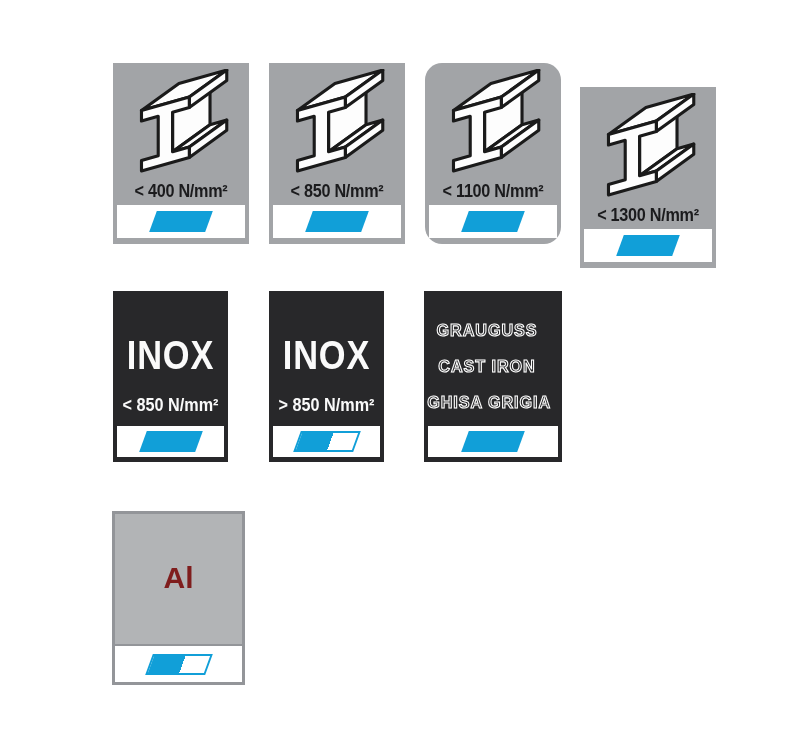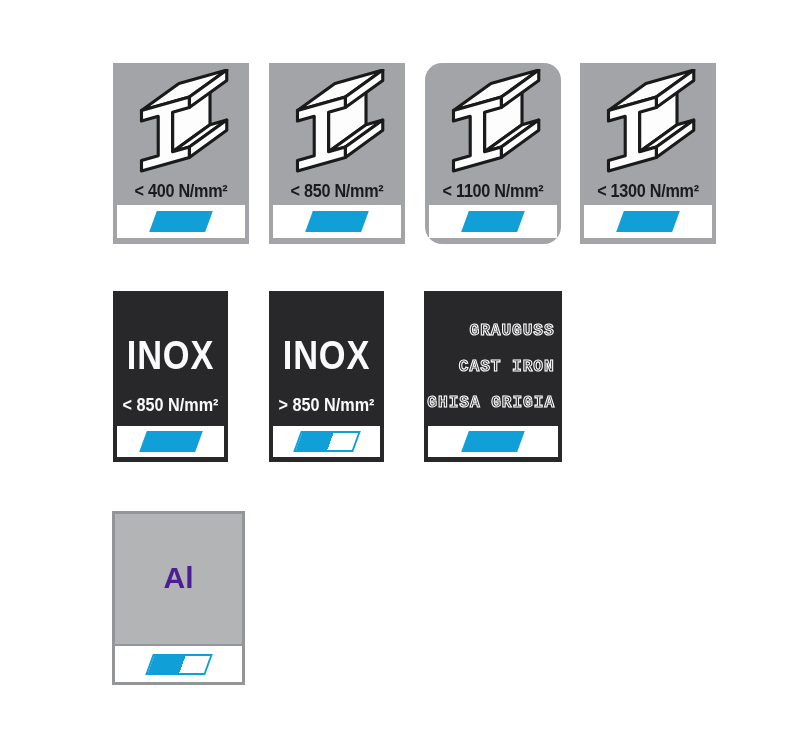--- a/index.html
+++ b/index.html
@@ -36,32 +36,32 @@
     position:absolute;left:0;right:0;top:42px;text-align:center;
     font-weight:700;font-size:40px;color:#fafafa;white-space:nowrap;
     transform:scaleX(0.86);letter-spacing:1px;
   }
   .inox-sub{
     position:absolute;left:0;right:0;bottom:46px;text-align:center;
     font-weight:700;font-size:18px;color:#fafafa;white-space:nowrap;
     transform:scaleX(0.9);
   }
   .castiron-lines{
-    position:absolute;left:0;right:4px;top:22px;text-align:right;font-family:Liberation Mono, monospace;
+    position:absolute;left:0;right:12px;top:22px;text-align:center;
   }
   .castiron-line{
     display:block;font-weight:700;font-size:17px;line-height:36px;white-space:nowrap;
     letter-spacing:1px;color:#28282a;
     -webkit-text-stroke:1.1px #ffffff;
     transform:scaleX(0.95);
   }
   .al-label{
     position:absolute;left:0;right:0;top:0;height:128px;
     display:flex;align-items:center;justify-content:center;
-    font-weight:700;font-size:30px;color:#4c1d95;
+    font-weight:700;font-size:30px;color:#7f1d1d;
   }
   .al-footer{
     position:absolute;left:0;right:0;bottom:0;height:36px;background:#ffffff;
     border-top:2px solid #939599;
     display:flex;align-items:center;justify-content:center;
   }
 </style>
 </head>
 <body>
 
@@ -111,21 +111,21 @@
         <polygon points="58,27 58,37 94,11 94,1"></polygon>
         <polygon points="12,40 58,27 58,37 41.9,41.55 41.9,79.55 58,75 58,85 12,98 12,88 28.1,83.45 28.1,45.45 12,50"></polygon>
       </svg>
     </div>
     <div class="steel-label">&lt; 1100 N/mm²</div>
     <div class="strip">
       <div class="para"></div>
     </div>
   </div>
 
-  <div class="tile tile-steel" style="left:580px;">
+  <div class="tile tile-steel" style="left:580px;margin-top:24px;">
     <div class="beam-wrap">
       <svg width="104" height="104" viewBox="0 0 100 100" fill="#fdfdfd" stroke="#1a1a1a" stroke-width="3" stroke-linejoin="round">
         <polygon points="41.9,41.55 41.9,79.55 77.9,53.55 77.9,15.55"></polygon>
         <polygon points="41.9,79.55 58,75 94,49 77.9,53.55"></polygon>
         <polygon points="58,75 58,85 94,59 94,49"></polygon>
         <polygon points="12,40 58,27 94,1 48,14"></polygon>
         <polygon points="58,27 58,37 94,11 94,1"></polygon>
         <polygon points="12,40 58,27 58,37 41.9,41.55 41.9,79.55 58,75 58,85 12,98 12,88 28.1,83.45 28.1,45.45 12,50"></polygon>
       </svg>
     </div>

